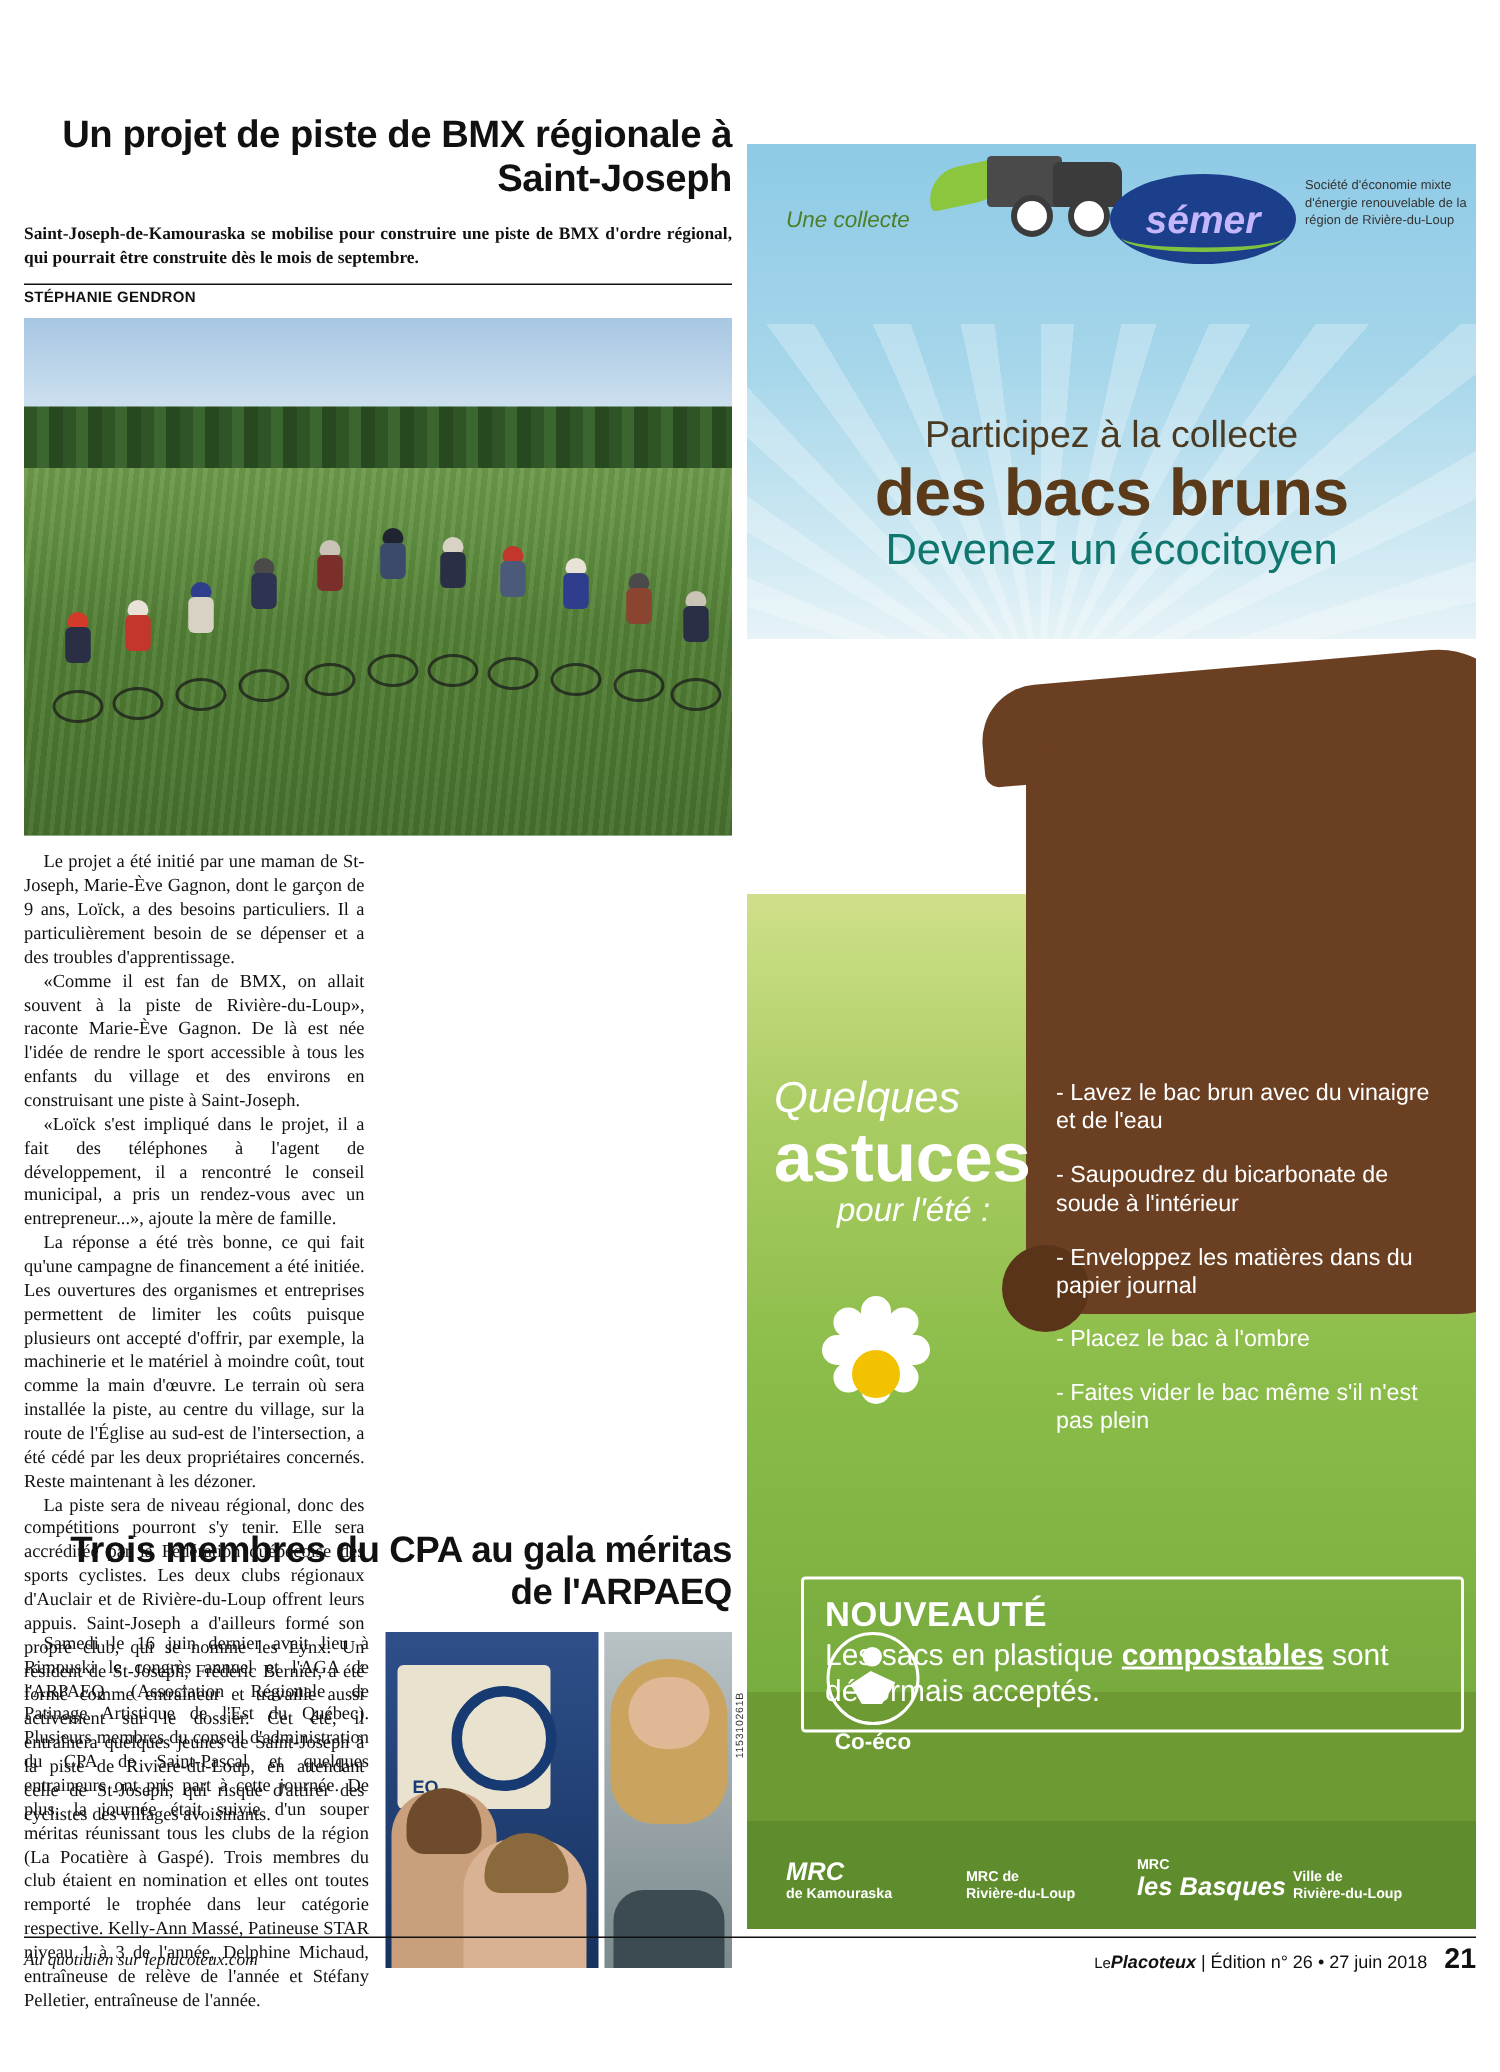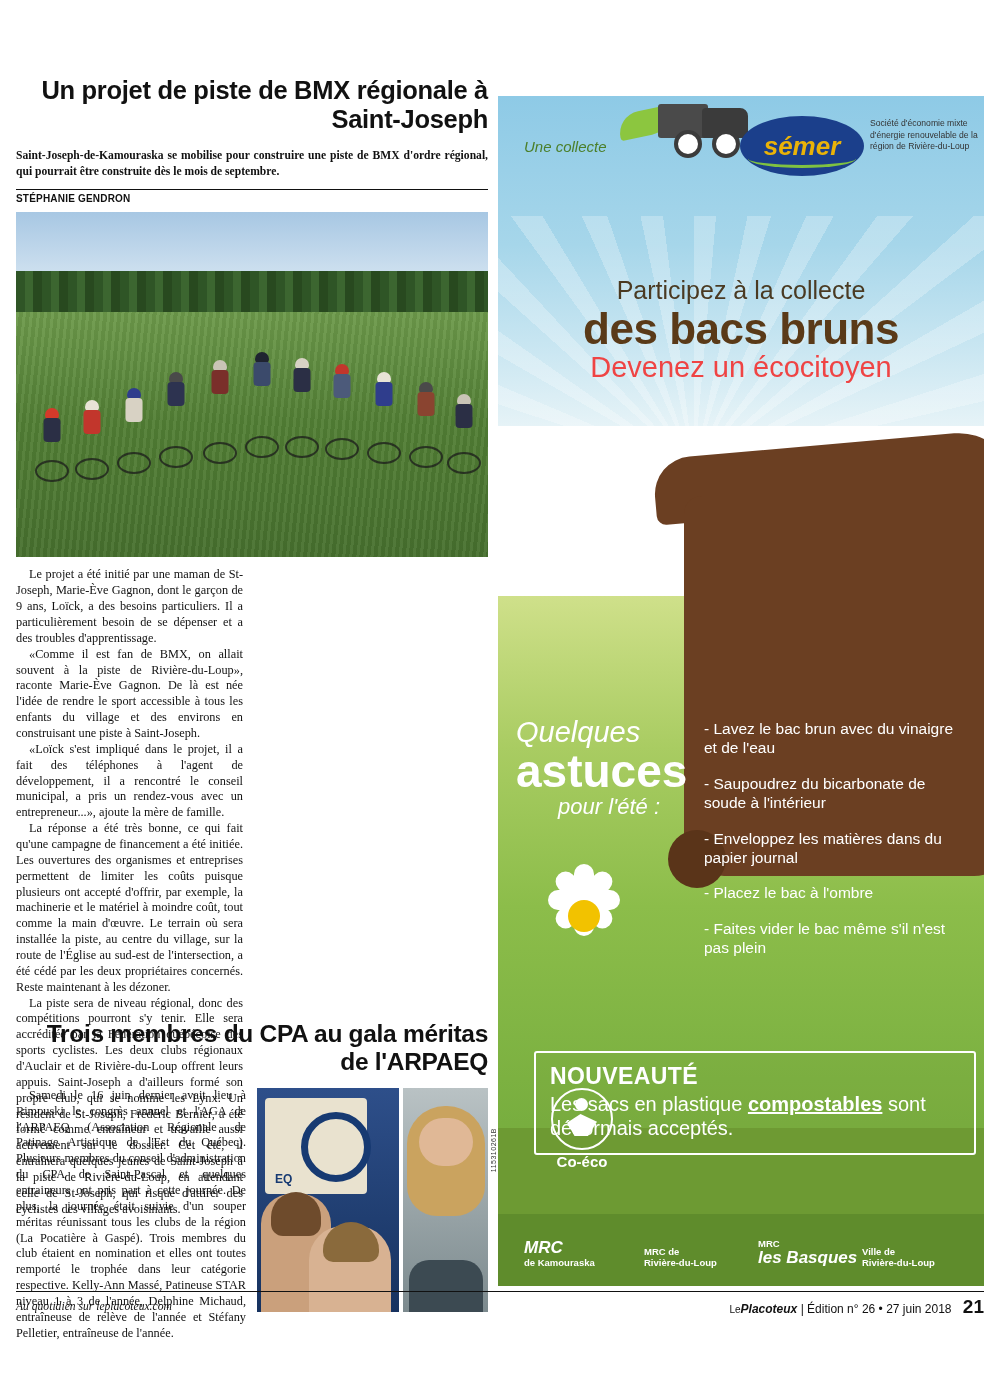--- a/index.html
+++ b/index.html
@@ -64,21 +64,21 @@
     font-weight:bold;font-size:24.5px;line-height:1.14;
     text-align:right;color:#111;margin:18px 0 12px 0;letter-spacing:-0.3px;
   }
   .lower{position:absolute;left:16px;top:1002px;width:472px;}
   .lower-grid{display:flex;gap:11px;}
   .lower-text{width:230px;font-size:12.3px;line-height:1.29;text-align:justify;color:#111;hyphens:auto;}
   .lower-text p{margin:0;text-indent:13px;}
   .photo-stack{width:231px;display:flex;gap:4px;}
   .photo-a{width:142px;height:224px;position:relative;overflow:hidden;
     background:linear-gradient(#2e4f8a,#16325f);}
-  .photo-a .banner{position:absolute;left:8px;top:10px;width:102px;height:96px;background:#e9e2cf;border-radius:4px;}
+  .photo-a .banner{position:absolute;left:8px;top:22px;width:102px;height:96px;background:#e9e2cf;border-radius:4px;}
   .photo-a .banner .ring{position:absolute;left:36px;top:14px;width:56px;height:56px;border:7px solid #173a72;border-radius:50%;}
   .photo-a .banner .txt{position:absolute;left:10px;bottom:8px;font-family:"Liberation Sans",sans-serif;
     font-weight:bold;font-size:12px;color:#173a72;}
   .photo-a .woman{position:absolute;left:4px;bottom:0;width:70px;height:118px;background:#caa07c;border-radius:30px 30px 0 0;}
   .photo-a .woman .hair{position:absolute;left:10px;top:-2px;width:50px;height:44px;background:#6e4b2c;border-radius:25px 25px 12px 12px;}
   .photo-a .girl{position:absolute;left:52px;bottom:0;width:82px;height:86px;background:#d8b292;border-radius:34px 34px 0 0;}
   .photo-a .girl .hair{position:absolute;left:14px;top:-4px;width:56px;height:40px;background:#8a6a3c;border-radius:28px 28px 10px 10px;}
   .photo-b{width:85px;height:224px;position:relative;overflow:hidden;background:#9fa9ac;}
   .photo-b .bg{position:absolute;inset:0;background:linear-gradient(#b9c2c4,#7c8a8e);}
   .photo-b .hair{position:absolute;left:4px;top:18px;width:78px;height:110px;background:#caa35f;border-radius:38px 38px 30px 30px;}
@@ -113,28 +113,28 @@
   .truck{position:absolute;left:120px;top:6px;width:130px;height:56px;}
   .truck .cab{position:absolute;right:0;top:6px;width:46px;height:30px;background:#3b3b3b;border-radius:4px 8px 3px 3px;}
   .truck .box{position:absolute;right:40px;top:2px;width:50px;height:34px;background:#4a4a4a;border-radius:3px;}
   .truck .w1,.truck .w2{position:absolute;bottom:0;width:20px;height:20px;border-radius:50%;background:#fff;border:4px solid #3b3b3b;}
   .truck .w1{right:8px;}
   .truck .w2{right:46px;}
   .truck .leaf{position:absolute;left:0;top:8px;width:54px;height:26px;background:#8cc63f;
     border-radius:26px 4px 26px 4px;transform:rotate(-12deg);}
 
   .semer{position:absolute;right:120px;top:20px;width:124px;height:60px;background:#1b3f8b;border-radius:62px/30px;
-    display:flex;align-items:center;justify-content:center;color:#eab308;font-size:26px;font-style:italic;font-weight:bold;}
+    display:flex;align-items:center;justify-content:center;color:#c4b5fd;font-size:26px;font-style:italic;font-weight:bold;}
   .semer:after{content:"";position:absolute;left:8px;bottom:8px;width:108px;height:16px;border-bottom:3px solid #7fc241;border-radius:50%;}
   .semer-text{position:absolute;right:6px;top:22px;width:108px;font-size:8.6px;line-height:1.35;color:#333;}
 
   .ad-title{position:absolute;left:0;top:180px;width:100%;text-align:center;color:#3a2a18;}
   .ad-title .t1{font-size:25px;color:#4a3a22;margin-bottom:2px;}
   .ad-title .t2{font-size:44px;font-weight:bold;color:#5a3a18;line-height:1.02;letter-spacing:-.5px;}
-  .ad-title .t3{font-size:29px;color:#ef4444;line-height:1.1;}
+  .ad-title .t3{font-size:29px;color:#0f766e;line-height:1.1;}
 
   .bin{position:absolute;left:176px;top:348px;width:330px;height:430px;}
   .bin .lid{position:absolute;left:-20px;top:0;width:360px;height:66px;background:#6b3f22;
     border-radius:40px 60px 10px 10px;transform:rotate(-5deg);}
   .bin .body{position:absolute;left:10px;top:52px;width:330px;height:380px;background:#6b3f22;
     border-radius:18px 18px 40px 40px;}
   .bin .wheel{position:absolute;left:-6px;bottom:-14px;width:58px;height:58px;border-radius:50%;background:#5a3419;}
 
   .astuces{position:absolute;left:18px;top:620px;width:210px;color:#fff;}
   .astuces .a1{font-size:29px;color:#ffffff;font-style:italic;}

